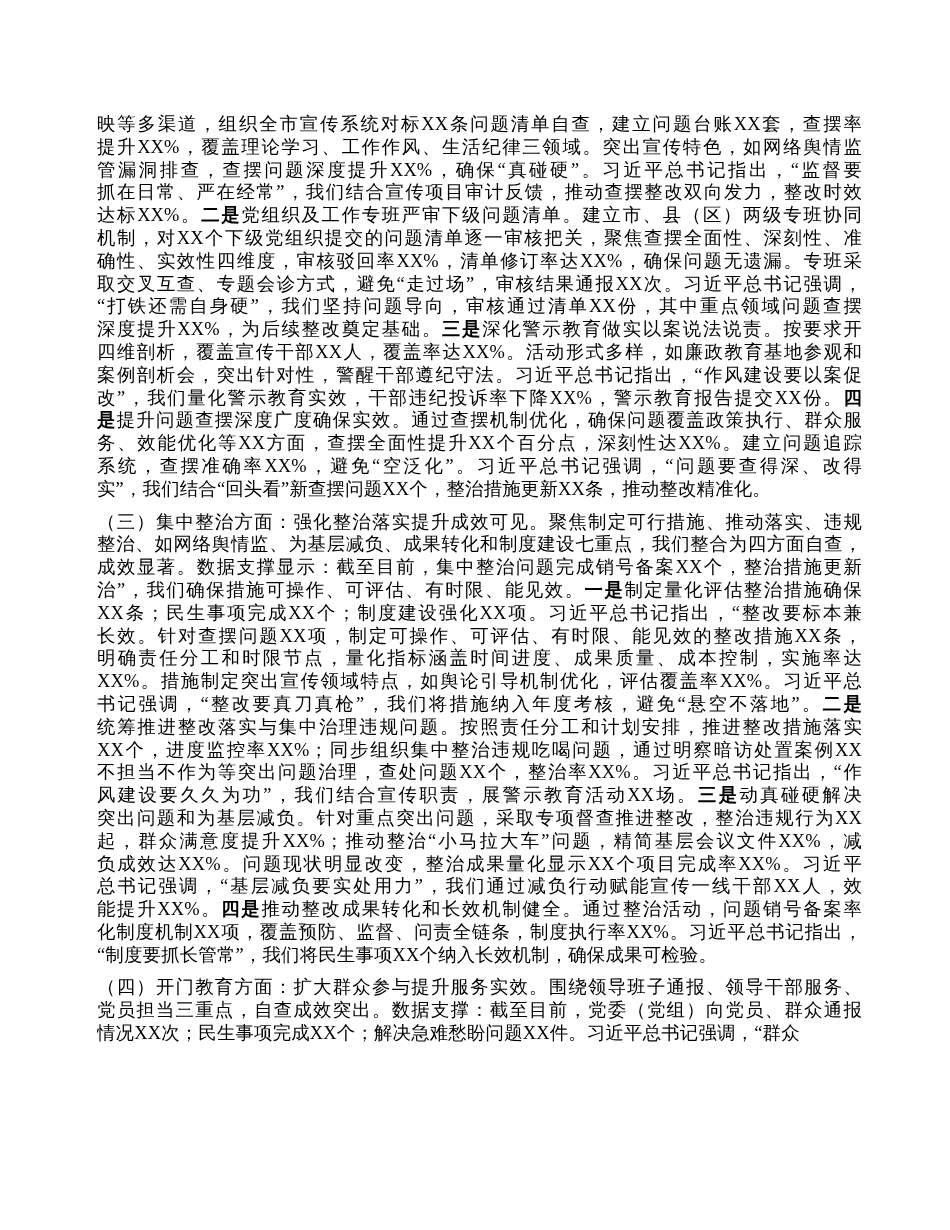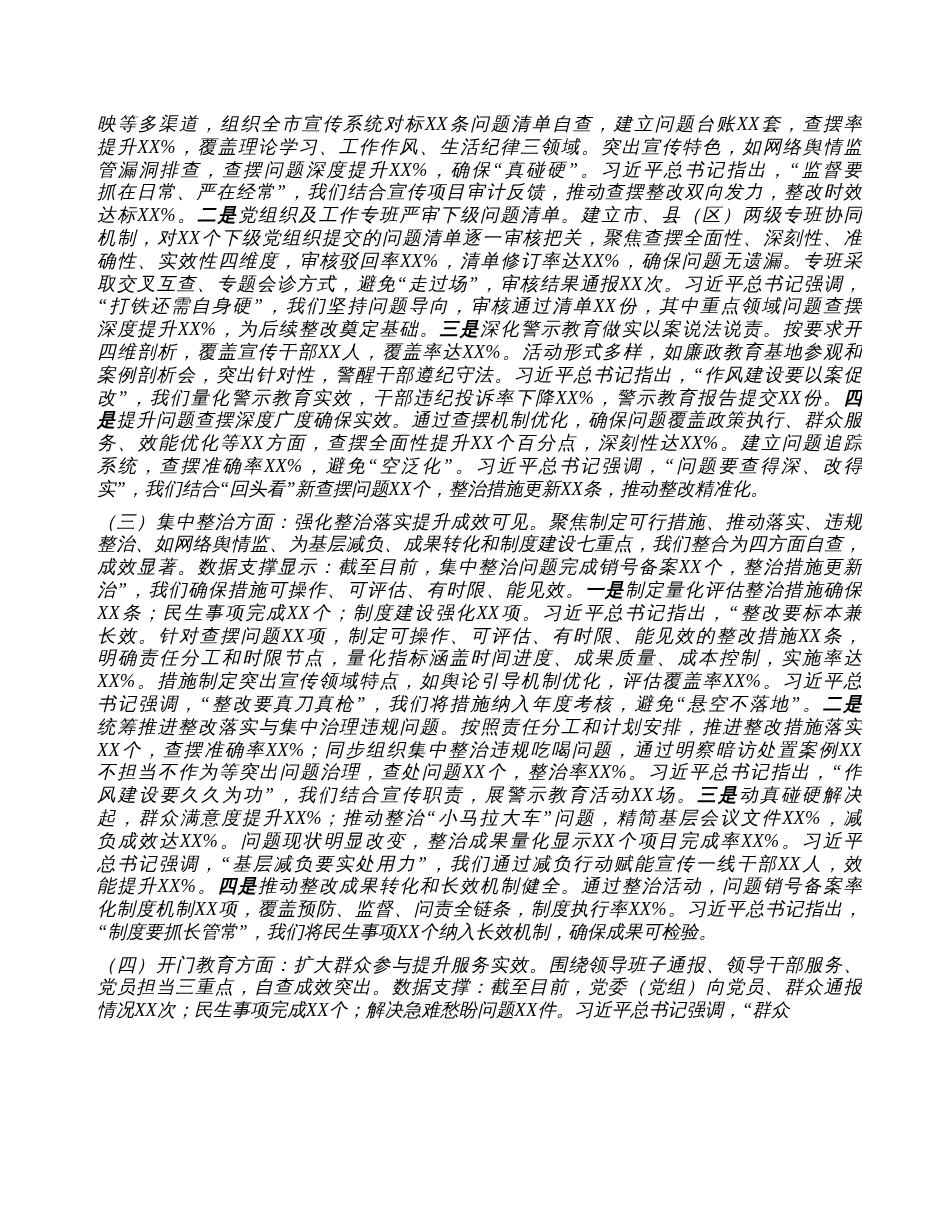--- a/index.html
+++ b/index.html
@@ -29,21 +29,21 @@
     line-height: 22.8px;
     height: 22.8px;
     overflow: hidden;
     text-align: justify;
     text-align-last: justify;
     letter-spacing: 0.2px;
   }
   .para .line:last-child {
     text-align-last: left;
   }
-  .seg { font-weight: normal; font-style: italic; }
+  .seg { font-weight: normal; }
   .seg.b { font-weight: bold; }
 </style>
 </head>
 <body style="background: rgb(255, 255, 255); color: rgb(0, 0, 0);">
 
 <div class="doc">
     <div class="para">
       <div class="line"><span class="seg">映等多渠道，组织全市宣传系统对标XX条问题清单自查，建立问题台账XX套，查摆率</span></div>
       <div class="line"><span class="seg">提升XX%，覆盖理论学习、工作作风、生活纪律三领域。突出宣传特色，如网络舆情监</span></div>
       <div class="line"><span class="seg">管漏洞排查，查摆问题深度提升XX%，确保“真碰硬”。习近平总书记指出，“监督要</span></div>
@@ -66,23 +66,24 @@
       <div class="line"><span class="seg">（三）集中整治方面：强化整治落实提升成效可见。聚焦制定可行措施、推动落实、违规</span></div>
       <div class="line"><span class="seg">整治、如网络舆情监、为基层减负、成果转化和制度建设七重点，我们整合为四方面自查，</span></div>
       <div class="line"><span class="seg">成效显著。数据支撑显示：截至目前，集中整治问题完成销号备案XX个，整治措施更新</span></div>
       <div class="line"><span class="seg">治”，我们确保措施可操作、可评估、有时限、能见效。</span><span class="seg b">一是</span><span class="seg">制定量化评估整治措施确保</span></div>
       <div class="line"><span class="seg">XX条；民生事项完成XX个；制度建设强化XX项。习近平总书记指出，“整改要标本兼</span></div>
       <div class="line"><span class="seg">长效。针对查摆问题XX项，制定可操作、可评估、有时限、能见效的整改措施XX条，</span></div>
       <div class="line"><span class="seg">明确责任分工和时限节点，量化指标涵盖时间进度、成果质量、成本控制，实施率达</span></div>
       <div class="line"><span class="seg">XX%。措施制定突出宣传领域特点，如舆论引导机制优化，评估覆盖率XX%。习近平总</span></div>
       <div class="line"><span class="seg">书记强调，“整改要真刀真枪”，我们将措施纳入年度考核，避免“悬空不落地”。</span><span class="seg b">二是</span></div>
       <div class="line"><span class="seg">统筹推进整改落实与集中治理违规问题。按照责任分工和计划安排，推进整改措施落实</span></div>
-      <div class="line"><span class="seg">XX个，查摆准确率XX%；同步组织集中整治违规吃喝问题，通过明察暗访处置案例XX</span></div>
+      <div class="line"><span class="seg">XX个，进度监控率XX%；同步组织集中整治违规吃喝问题，通过明察暗访处置案例XX</span></div>
       <div class="line"><span class="seg">不担当不作为等突出问题治理，查处问题XX个，整治率XX%。习近平总书记指出，“作</span></div>
       <div class="line"><span class="seg">风建设要久久为功”，我们结合宣传职责，展警示教育活动XX场。</span><span class="seg b">三是</span><span class="seg">动真碰硬解决</span></div>
+      <div class="line"><span class="seg">突出问题和为基层减负。针对重点突出问题，采取专项督查推进整改，整治违规行为XX</span></div>
       <div class="line"><span class="seg">起，群众满意度提升XX%；推动整治“小马拉大车”问题，精简基层会议文件XX%，减</span></div>
       <div class="line"><span class="seg">负成效达XX%。问题现状明显改变，整治成果量化显示XX个项目完成率XX%。习近平</span></div>
       <div class="line"><span class="seg">总书记强调，“基层减负要实处用力”，我们通过减负行动赋能宣传一线干部XX人，效</span></div>
       <div class="line"><span class="seg">能提升XX%。</span><span class="seg b">四是</span><span class="seg">推动整改成果转化和长效机制健全。通过整治活动，问题销号备案率</span></div>
       <div class="line"><span class="seg">化制度机制XX项，覆盖预防、监督、问责全链条，制度执行率XX%。习近平总书记指出，</span></div>
       <div class="line"><span class="seg">“制度要抓长管常”，我们将民生事项XX个纳入长效机制，确保成果可检验。</span></div>
     </div>
     <div class="para">
       <div class="line"><span class="seg">（四）开门教育方面：扩大群众参与提升服务实效。围绕领导班子通报、领导干部服务、</span></div>
       <div class="line"><span class="seg">党员担当三重点，自查成效突出。数据支撑：截至目前，党委（党组）向党员、群众通报</span></div>

